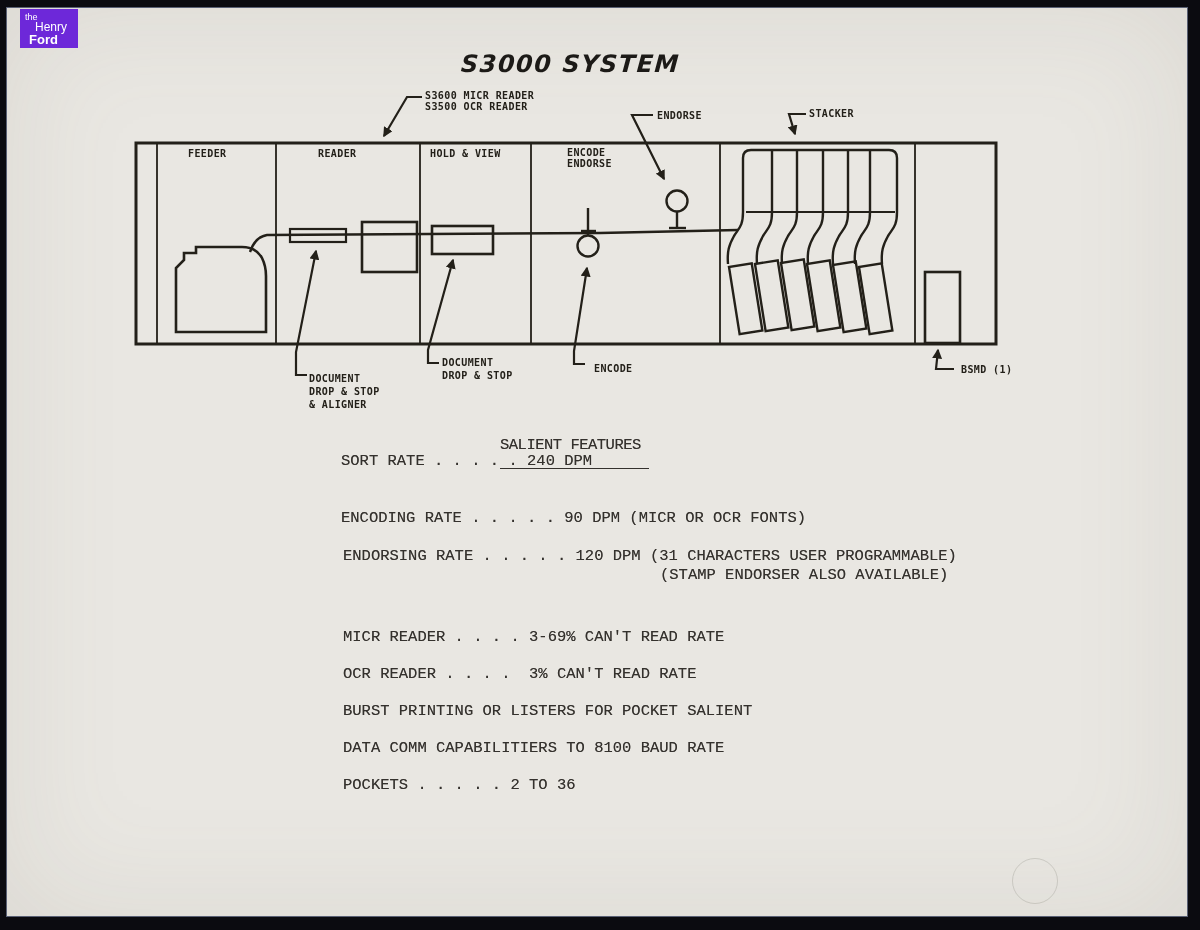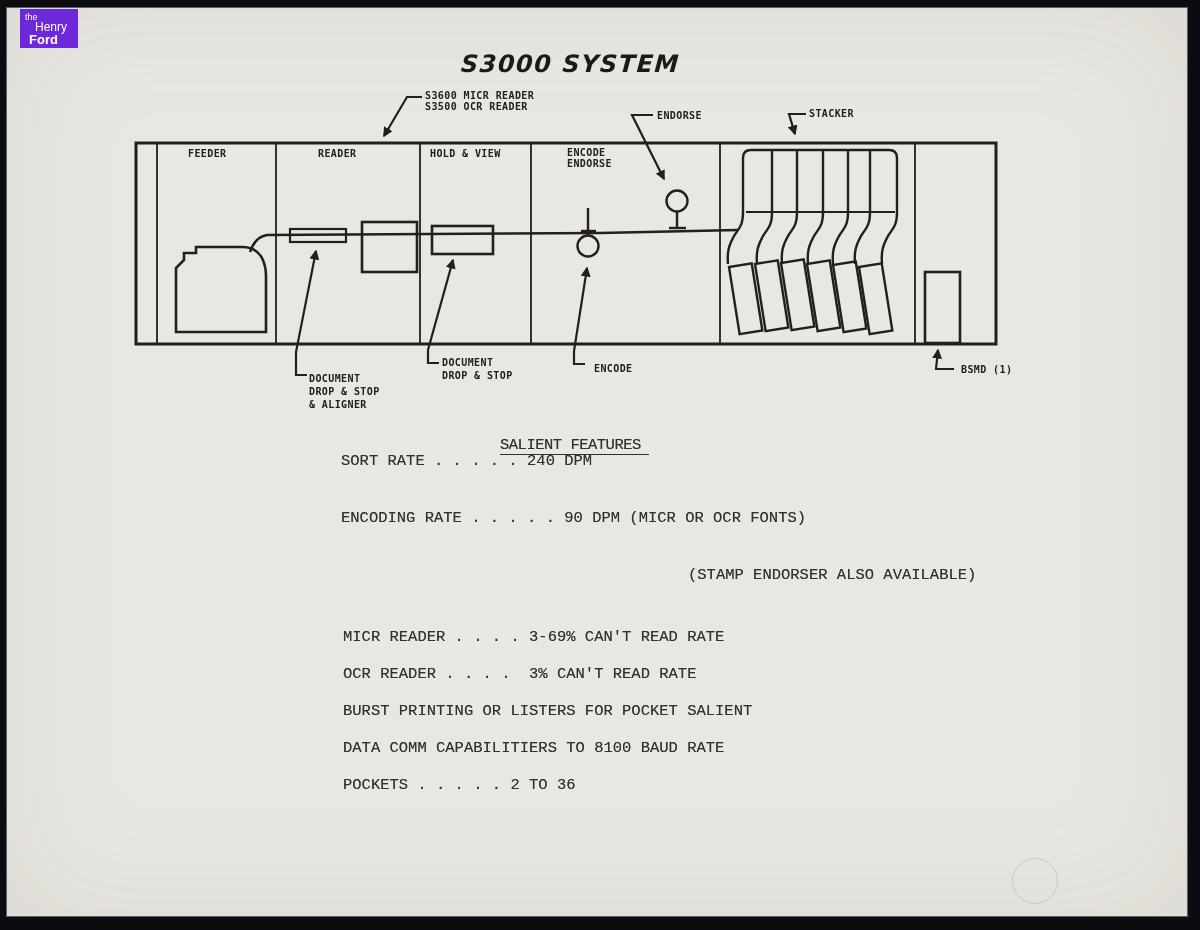--- a/index.html
+++ b/index.html
@@ -8,21 +8,21 @@
   .page{position:absolute;left:7px;top:8px;width:1180px;height:908px;background:#e9e7e2;
         box-shadow:0 0 0 1px rgba(185,200,240,.45), inset 0 0 120px rgba(120,115,100,.12);}
   .diagram-svg{position:absolute;left:0;top:0;width:1200px;height:930px;}
   .page-title{position:absolute;left:461px;top:50px;font-family:"DejaVu Sans",sans-serif;
         font-style:italic;font-weight:bold;font-size:24px;letter-spacing:1.5px;color:#1c1a17;
         transform:skewX(-4deg);}
   .features{position:absolute;left:0;top:0;width:1200px;height:930px;
         font-family:"Liberation Mono",monospace;font-size:15.5px;color:#34312d;
         text-shadow:0 0 .5px rgba(52,49,45,.6);white-space:pre;}
   .features .heading{position:absolute;left:500px;top:436px;border-bottom:1.5px solid #34312d;
-        padding:0 8px 0 0;letter-spacing:-0.5px;}
+        padding:0 8px 14px 0;letter-spacing:-0.5px;}
   .features .fline{position:absolute;}
   .logo{position:absolute;left:0;top:9px;width:58px;height:39px;background:#6d28d9;
         color:#fff;overflow:hidden;margin-left:20px;}
   .logo .l-the{position:absolute;left:5px;top:3px;font-size:9px;font-weight:normal;}
   .logo .l-henry{position:absolute;left:15px;top:11px;font-size:12px;font-weight:normal;}
   .logo .l-ford{position:absolute;left:9px;top:23px;font-size:13px;font-weight:bold;}
   .watermark{position:absolute;left:1012px;top:858px;width:44px;height:44px;border-radius:50%;
         border:1.5px solid rgba(130,128,120,.28);}
   svg text{font-family:"DejaVu Sans Mono",monospace;font-weight:bold;font-size:10px;
         letter-spacing:.4px;fill:#232019;}
@@ -131,21 +131,22 @@
     <text x="594" y="372">ENCODE</text>
     <text x="961" y="373">BSMD (1)</text>
   </svg>
 
   <div class="page-title">S3000 SYSTEM</div>
 
   <div class="features">
     <span class="heading">SALIENT FEATURES</span>
     <span class="fline" style="left:341px;top:452px">SORT RATE . . . . . 240 DPM</span>
     <span class="fline" style="left:341px;top:509px">ENCODING RATE . . . . . 90 DPM (MICR OR OCR FONTS)</span>
-    <span class="fline" style="left:688px;top:566px">(STAMP ENDORSER ALSO AVAILABLE)</span>
+    <span class="fline" style="left:343px;top:547px">ENDORSING RATE . . . . . 120 DPM (31 CHARACTERS USER PROGRAMMABLE)</span>
+    <span class="fline" style="left:660px;top:566px">(STAMP ENDORSER ALSO AVAILABLE)</span>
     <span class="fline" style="left:343px;top:628px">MICR READER . . . . 3-69% CAN'T READ RATE</span>
     <span class="fline" style="left:343px;top:665px">OCR READER . . . .  3% CAN'T READ RATE</span>
     <span class="fline" style="left:343px;top:702px">BURST PRINTING OR LISTERS FOR POCKET SALIENT</span>
     <span class="fline" style="left:343px;top:739px">DATA COMM CAPABILITIERS TO 8100 BAUD RATE</span>
     <span class="fline" style="left:343px;top:776px">POCKETS . . . . . 2 TO 36</span>
   </div>
 
   <div class="watermark"></div>
 
   <div class="logo">

